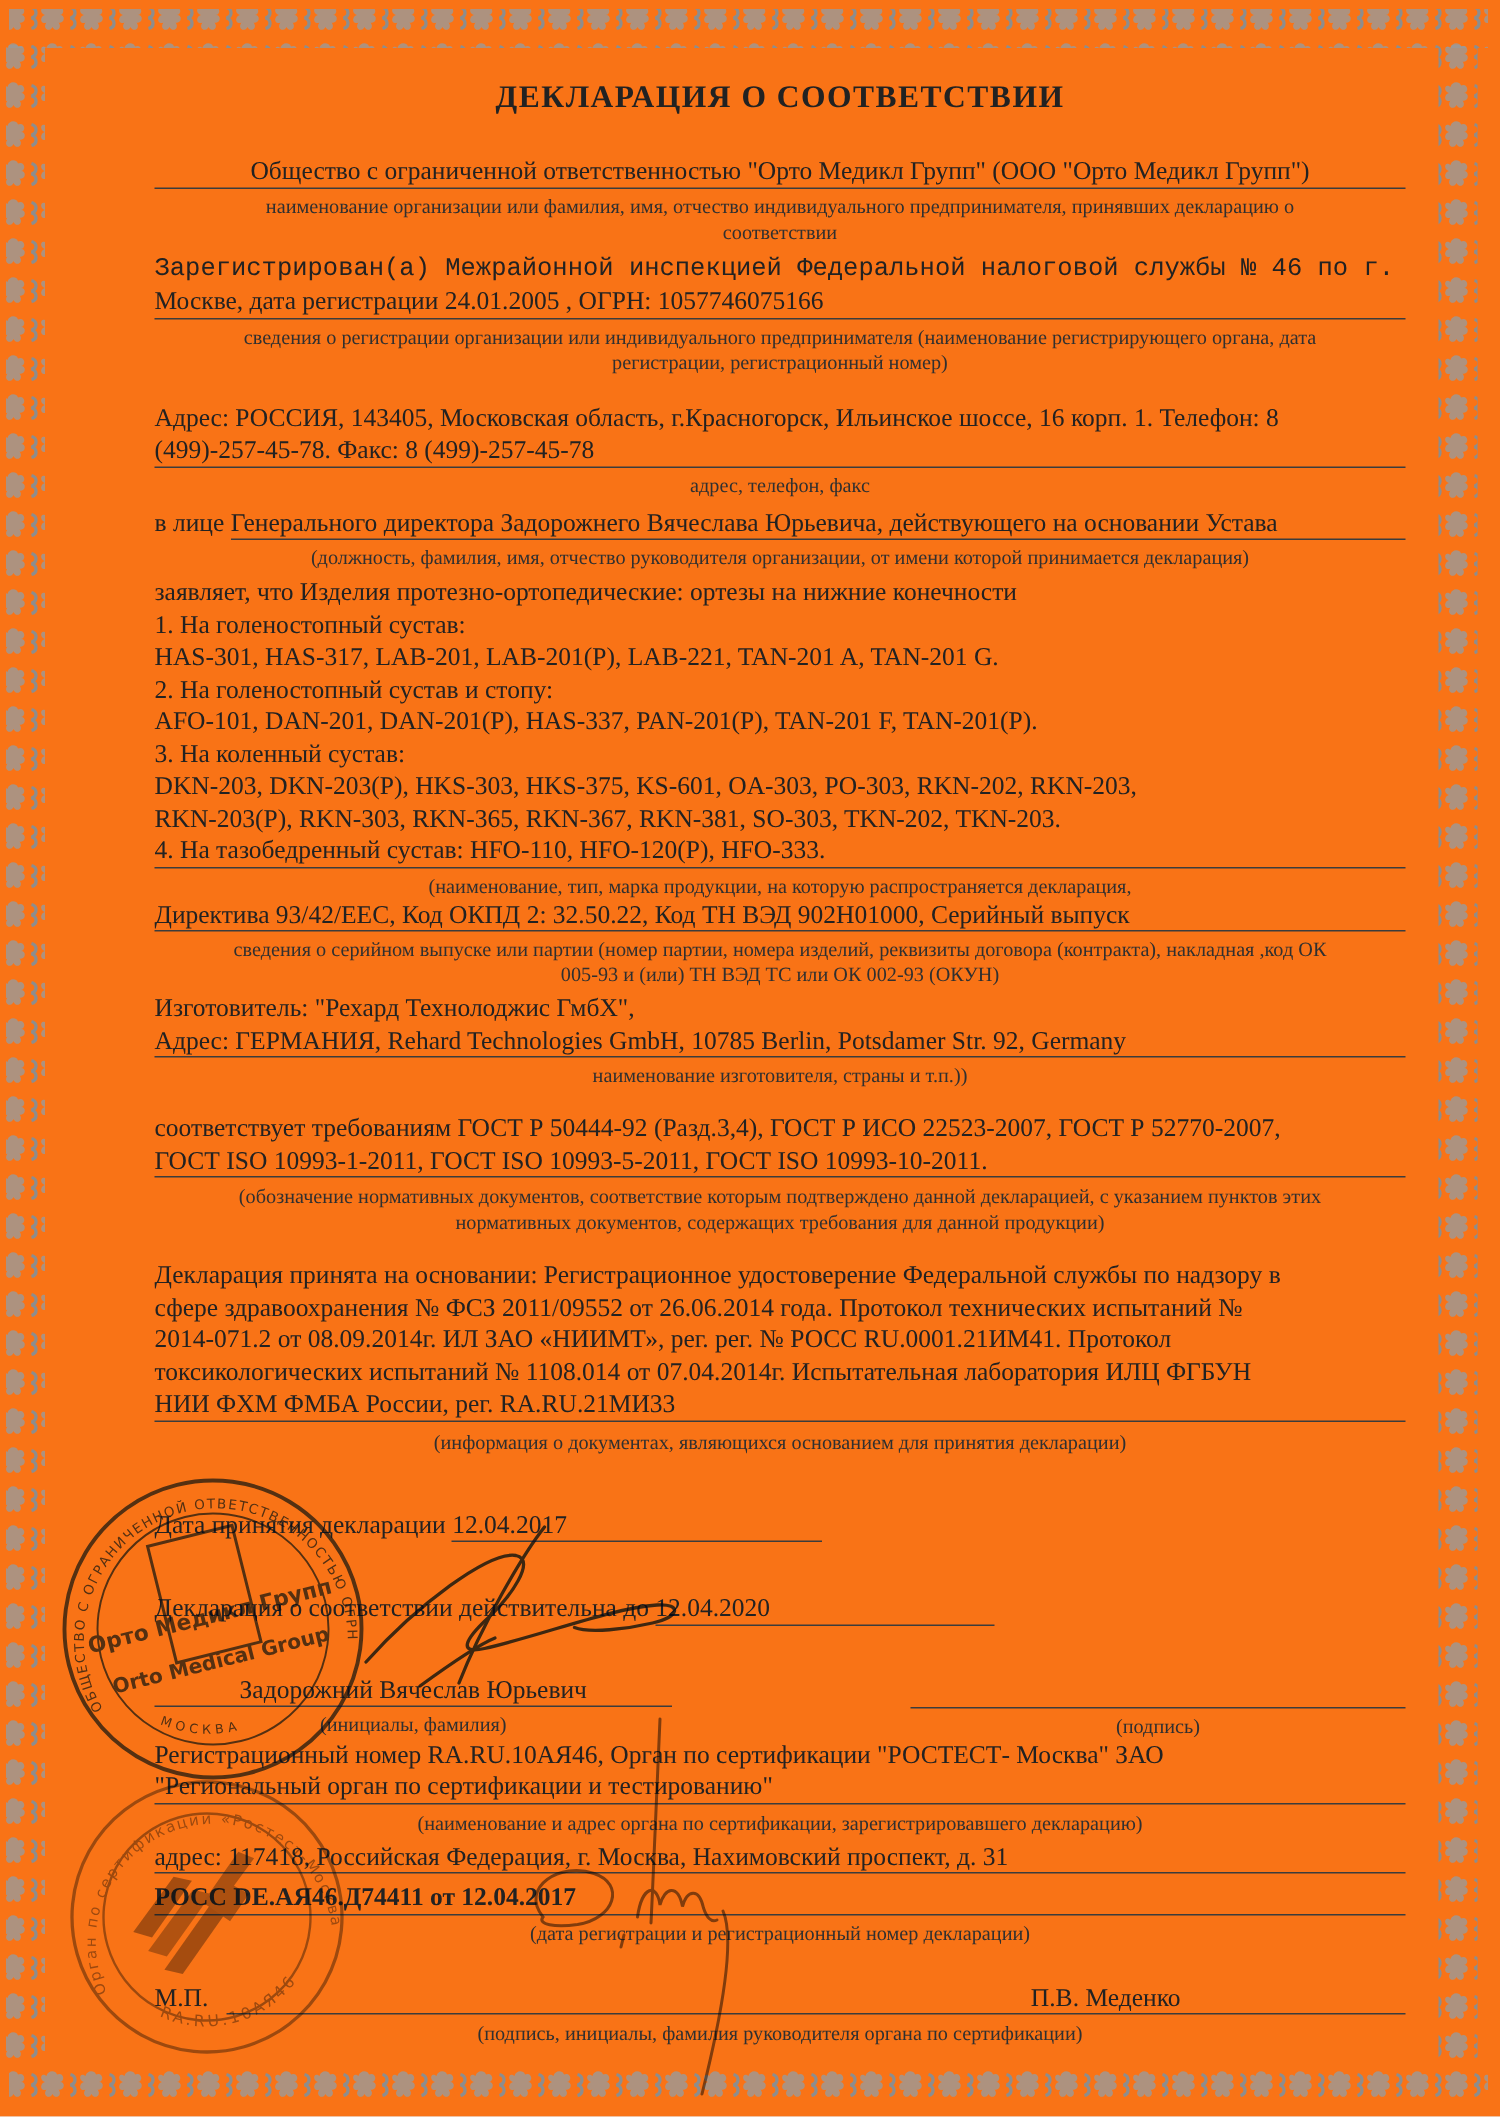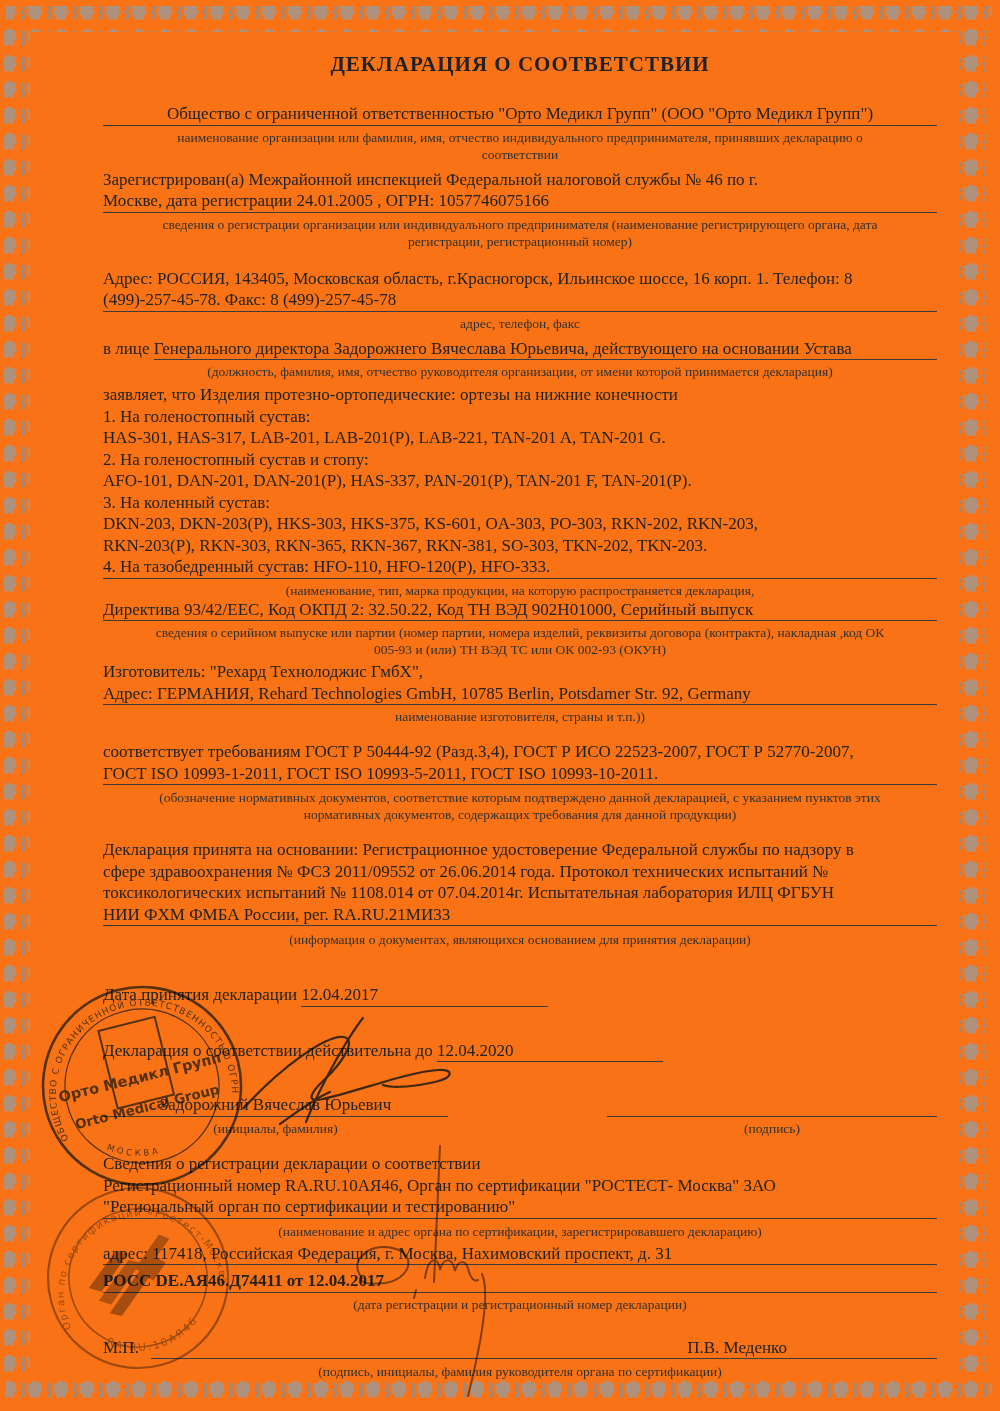--- a/index.html
+++ b/index.html
@@ -41,21 +41,21 @@
   </svg>
 
   <div class="doc">
 
     <h1 class="title">ДЕКЛАРАЦИЯ О СООТВЕТСТВИИ</h1>
 
     <div class="ml ul" style="margin-top:26px;text-align:center;">Общество с ограниченной ответственностью "Орто Медикл Групп"  (ООО "Орто Медикл Групп")</div>
     <div class="sm" style="margin-top:3px;">наименование организации или фамилия, имя, отчество индивидуального предпринимателя, принявших декларацию о</div>
     <div class="sm">соответствии</div>
 
-    <div class="ml" style="margin-top:6px;">Зарегистрирован(а) Межрайонной инспекцией Федеральной налоговой службы № 46 по г.</div>
+    <div class="ml" style="margin-top:6px;font-family:Liberation Mono, monospace;">Зарегистрирован(а) Межрайонной инспекцией Федеральной налоговой службы № 46 по г.</div>
     <div class="ml ul">Москве, дата регистрации 24.01.2005 , ОГРН: 1057746075166</div>
     <div class="sm" style="margin-top:3px;">сведения о регистрации организации или индивидуального предпринимателя (наименование регистрирующего органа, дата</div>
     <div class="sm">регистрации, регистрационный номер)</div>
 
     <div class="ml" style="margin-top:18px;">Адрес: РОССИЯ, 143405, Московская область, г.Красногорск, Ильинское шоссе, 16 корп. 1. Телефон: 8</div>
     <div class="ml ul">(499)-257-45-78. Факс: 8 (499)-257-45-78</div>
     <div class="sm" style="margin-top:3px;">адрес, телефон, факс</div>
 
     <div class="ml row" style="margin-top:6px;">
       <span style="white-space:pre;">в лице </span>
@@ -83,20 +83,21 @@
     <div class="ml ul">Адрес: ГЕРМАНИЯ, Rehard Technologies GmbH, 10785 Berlin, Potsdamer Str. 92, Germany</div>
     <div class="sm" style="margin-top:3px;">наименование изготовителя, страны и т.п.))</div>
 
     <div class="ml" style="margin-top:16px;">соответствует требованиям ГОСТ Р 50444-92 (Разд.3,4), ГОСТ Р ИСО 22523-2007, ГОСТ Р 52770-2007,</div>
     <div class="ml ul">ГОСТ  ISO 10993-1-2011, ГОСТ  ISO 10993-5-2011, ГОСТ  ISO 10993-10-2011.</div>
     <div class="sm" style="margin-top:4px;">(обозначение нормативных документов, соответствие которым подтверждено данной декларацией, с указанием пунктов этих</div>
     <div class="sm">нормативных документов, содержащих требования для данной продукции)</div>
 
     <div class="ml" style="margin-top:16px;">Декларация принята на основании: Регистрационное удостоверение Федеральной службы по надзору в</div>
     <div class="ml">сфере здравоохранения № ФСЗ 2011/09552 от 26.06.2014 года. Протокол  технических испытаний №</div>
+    <div class="ml">2014-071.2 от 08.09.2014г. ИЛ ЗАО «НИИМТ», рег. рег. № РОСС RU.0001.21ИМ41. Протокол</div>
     <div class="ml">токсикологических испытаний № 1108.014 от 07.04.2014г. Испытательная лаборатория ИЛЦ ФГБУН</div>
     <div class="ml ul">НИИ ФХМ ФМБА России, рег. RA.RU.21МИ33</div>
     <div class="sm" style="margin-top:5px;">(информация о документах, являющихся основанием для принятия декларации)</div>
 
     <div class="ml row" style="margin-top:36px;">
       <span style="white-space:pre;">Дата принятия декларации </span>
       <span class="ulspan" style="padding-right:170px;">12.04.2017</span>
     </div>
 
     <div class="ml row" style="margin-top:33px;">
@@ -108,21 +109,20 @@
       <div style="width:345px;">
         <div class="ml ul" style="text-align:center;">Задорожний Вячеслав Юрьевич</div>
         <div class="sm" style="margin-top:3px;">(инициалы, фамилия)</div>
       </div>
       <div style="width:330px;margin-left:130px;">
         <div class="ul" style="height:22px;"></div>
         <div class="sm" style="margin-top:3px;">(подпись)</div>
       </div>
     </div>
 
-    <div class="ml" style="margin-top:16px;">Сведения о регистрации декларации о соответствии</div>
     <div class="ml">Регистрационный номер RA.RU.10АЯ46, Орган по сертификации "РОСТЕСТ- Москва" ЗАО</div>
     <div class="ml ul">"Региональный орган по сертификации и тестированию"</div>
     <div class="sm" style="margin-top:4px;">(наименование и адрес органа по сертификации, зарегистрировавшего декларацию)</div>
 
     <div class="ml ul" style="margin-top:3px;">адрес: 117418, Российская Федерация, г. Москва, Нахимовский проспект, д. 31</div>
 
     <div class="ml row ul" style="margin-top:5px;">
       <span class="b">РОСС DE.АЯ46.Д74411 от 12.04.2017</span>
     </div>
     <div class="sm" style="margin-top:3px;">(дата регистрации и регистрационный номер декларации)</div>

